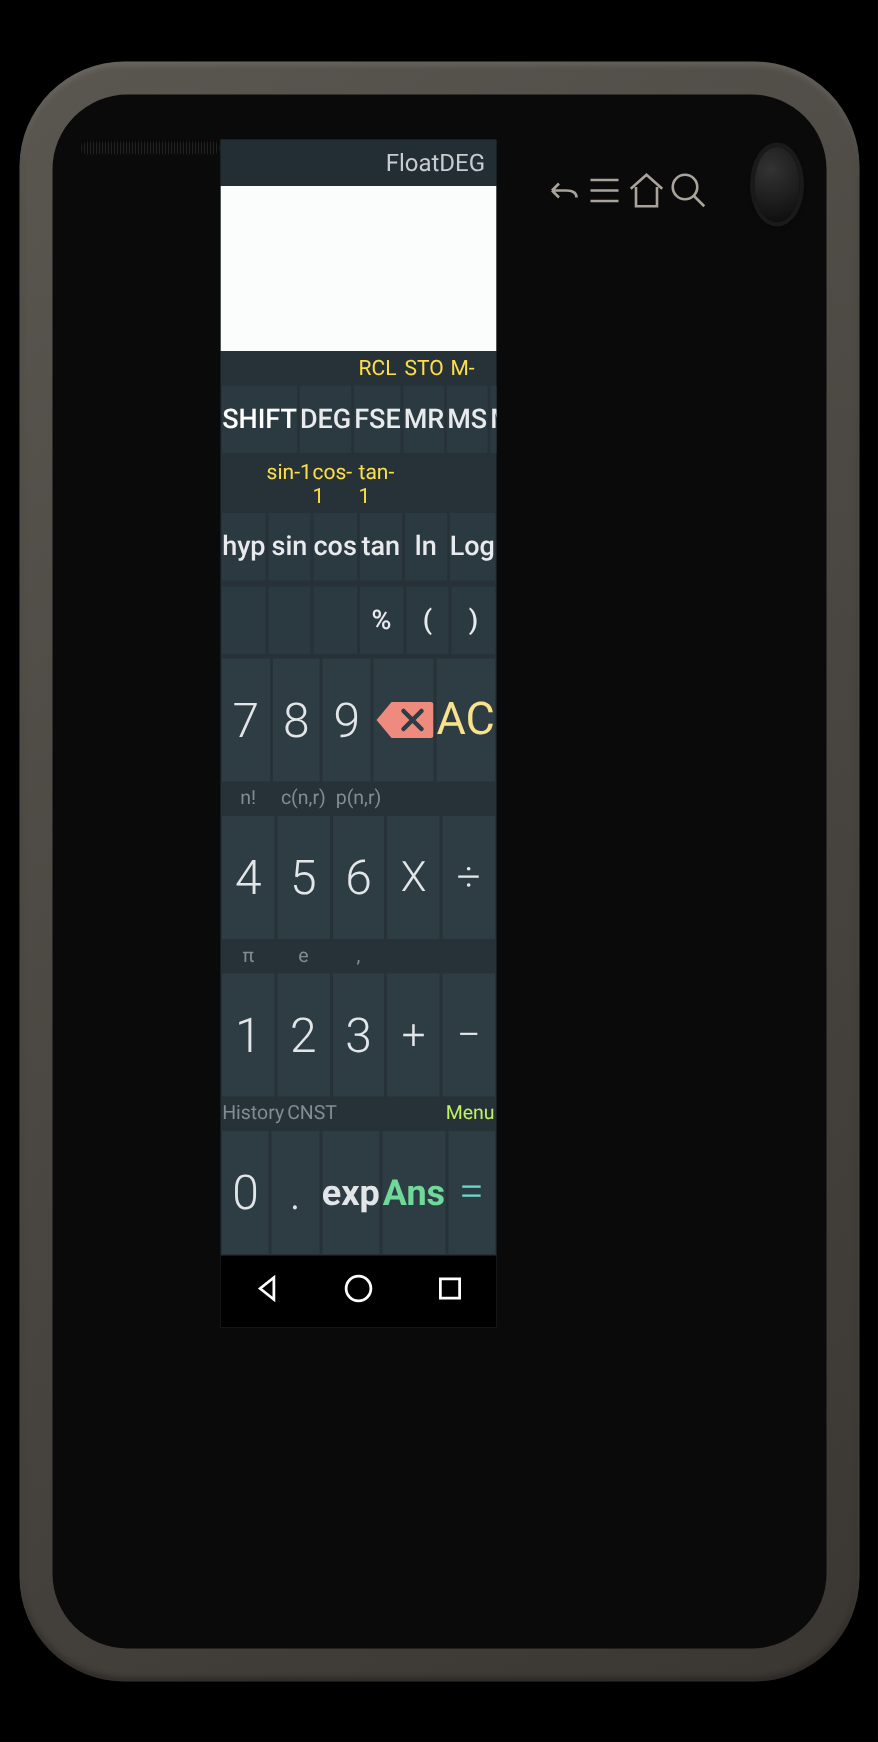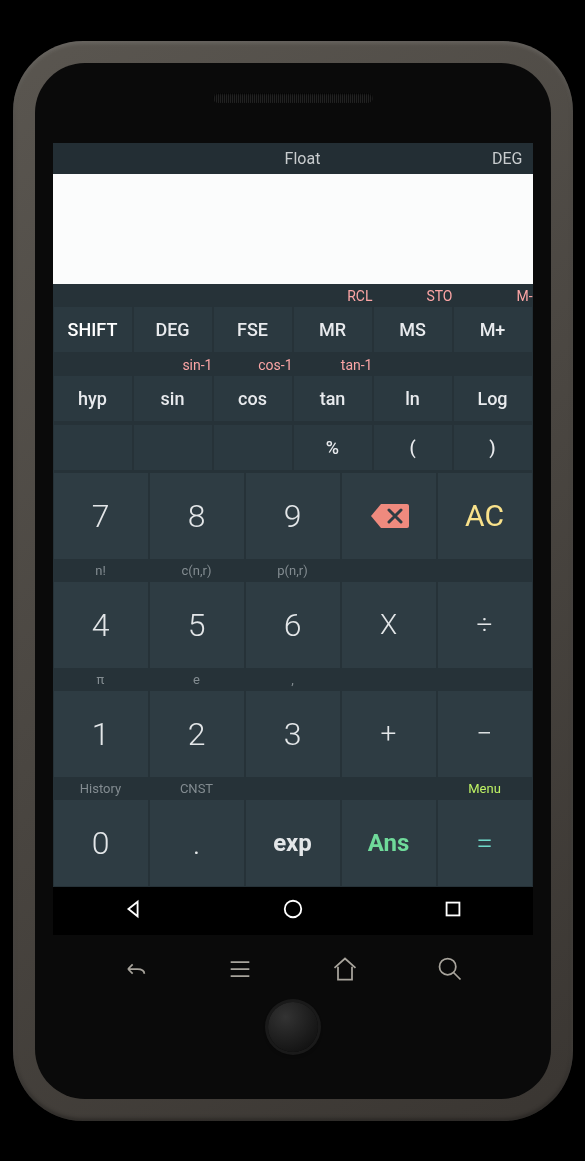--- a/index.html
+++ b/index.html
@@ -16,21 +16,21 @@
 }
 
 .phone-inner {
   width: 100%;
   height: 100%;
   background: #0a0a0a;
   border-radius: 50px;
   padding: 30px 18px 18px;
   position: relative;
   display: flex;
-  flex-direction: column;
+  flex-direction: row;
 }
 
 .speaker {
   width: 160px;
   height: 10px;
   background: #1a1a1a;
   border-radius: 5px;
   margin: 0 auto 40px;
   box-shadow: inset 0 1px 2px rgba(0,0,0,0.8);
   background-image: repeating-linear-gradient(90deg, #0a0a0a 0 1px, #222 1px 2px);
@@ -44,21 +44,21 @@
   overflow: hidden;
 }
 
 .status-row { display: flex; background: #232e34; color: #c8ccce; font-size: 16px; padding: 6px 10px; }
 .status-left { flex: 1; text-align: center; padding-left: 100px; }
 .status-right { width: 80px; text-align: right; }
 
 .display { background: #fbfcfc; height: 110px; margin: 0; }
 
 .sec-row { display: grid; grid-template-columns: repeat(6,1fr); }
-.sec-lbl { font-size: 14px; color: #fca5a5; text-align: right; padding: 4px 0 2px; }
+.sec-lbl { font-size: 14px; color: #fde047; text-align: left; padding: 4px 0 2px; }
 
 .key-row { display: grid; grid-template-columns: repeat(6,1fr); gap: 2px; padding: 1px; }
 .key {
   background: #2b3940;
   color: #e8eaed;
   text-align: center;
   padding: 12px 0;
   font-size: 18px;
   font-weight: 500;
   cursor: pointer;

